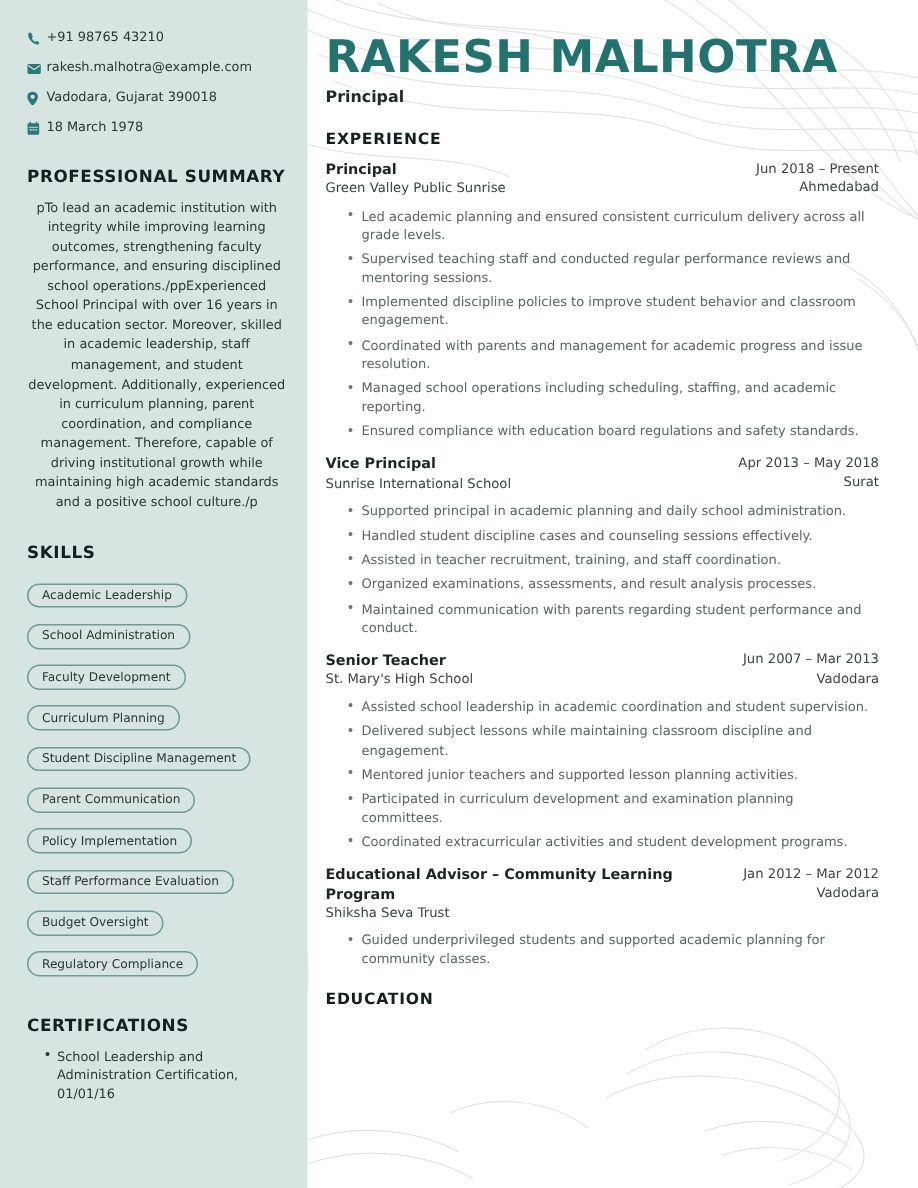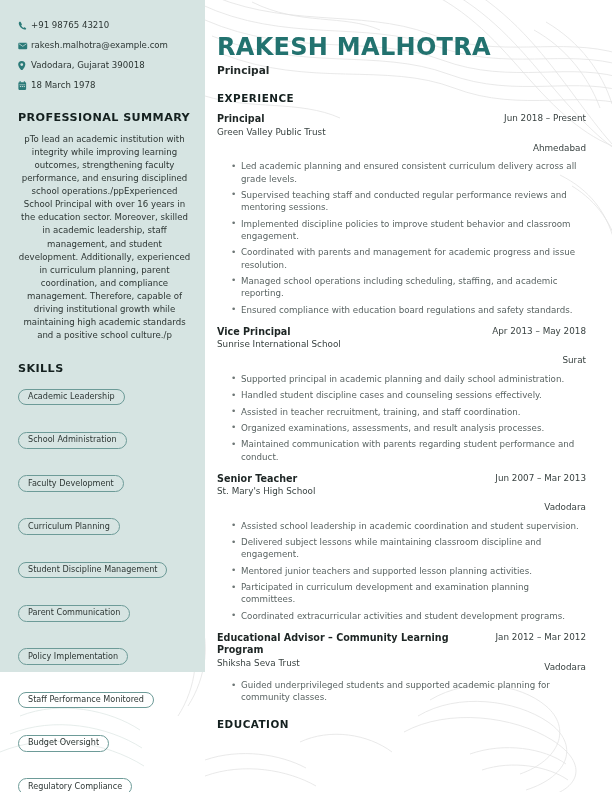--- a/index.html
+++ b/index.html
@@ -26,21 +26,21 @@
     left: 0; top: 0;
     width: 612px; height: 792px;
     pointer-events: none;
     z-index: 0;
   }
   
   .sidebar {
     position: absolute;
     left: 0; top: 0;
     width: 205px;
-    height: 672px;
+    height: 792px;
     background: #d6e4e2;
     z-index: 1;
     box-sizing: border-box;
     padding: 20px 14px 0 18px;
   }
   .contact-list { margin: 0; padding: 0; list-style: none; }
   .contact-row {
     display: flex;
     align-items: flex-start;
     margin-bottom: 9px;
@@ -75,21 +75,21 @@
     text-align: center;
   }
   .skills { margin: 0; padding: 0; list-style: none; }
   .skill-pill {
     display: inline-block;
     border: 1px solid #6d9b98;
     border-radius: 11px;
     padding: 2.5px 9px 3px 9px;
     font-size: 8.1px;
     color: #2d3634;
-    margin-bottom: 22px;
+    margin-bottom: 6px;
     background: transparent;
     line-height: 1.15;
     white-space: nowrap;
   }
   .cert-list {
     margin: 0;
     padding: 0 0 0 11px;
     list-style: none;
   }
   .cert-item {
@@ -112,26 +112,26 @@
   .main {
     position: absolute;
     left: 205px; top: 0;
     width: 407px;
     height: 792px;
     z-index: 2;
     box-sizing: border-box;
     padding: 22px 26px 0 12px;
   }
   .name {
-    font-size: 24px;
+    font-size: 30px;
     font-weight: bold;
     color: #22726f;
     letter-spacing: 0.3px;
     line-height: 1.1;
-    margin: 12px 0 4px 0;
+    margin: 0 0 4px 0;
   }
   .job-title {
     font-size: 10.6px;
     font-weight: bold;
     color: #222a29;
     margin: 0 0 16px 0;
   }
   .sec-head {
     font-size: 10.4px;
     font-weight: bold;
@@ -164,21 +164,21 @@
     font-size: 8.8px;
     color: #3a4342;
     line-height: 1.3;
     white-space: nowrap;
     padding-left: 36px;
   }
   .job-loc {
     font-size: 8.8px;
     color: #3a4342;
     line-height: 1.3;
-    margin-top: 18px;
+    margin-top: 1px;
     white-space: nowrap;
   }
   .bullets {
     margin: 6px 0 0 0;
     padding: 0 0 0 14px;
     list-style: none;
   }
   .bullets li {
     position: relative;
     font-size: 8.7px;
@@ -288,21 +288,21 @@
 
     <h2 class="side-head">SKILLS</h2>
     <div class="skills">
       <div><span class="skill-pill">Academic Leadership</span></div>
       <div><span class="skill-pill">School Administration</span></div>
       <div><span class="skill-pill">Faculty Development</span></div>
       <div><span class="skill-pill">Curriculum Planning</span></div>
       <div><span class="skill-pill">Student Discipline Management</span></div>
       <div><span class="skill-pill">Parent Communication</span></div>
       <div><span class="skill-pill">Policy Implementation</span></div>
-      <div><span class="skill-pill">Staff Performance Monitored</span></div>
+      <div><span class="skill-pill">Staff Performance Evaluation</span></div>
       <div><span class="skill-pill">Budget Oversight</span></div>
       <div><span class="skill-pill">Regulatory Compliance</span></div>
     </div>
 
     <h2 class="side-head">CERTIFICATIONS</h2>
     <ul class="cert-list">
       <li class="cert-item">School Leadership and Administration Certification, 01/01/16</li>
     </ul>
 
   </aside>
@@ -311,21 +311,21 @@
 
     <h1 class="name">RAKESH MALHOTRA</h1>
     <div class="job-title">Principal</div>
 
     <h2 class="sec-head">EXPERIENCE</h2>
 
     <div class="job">
       <div class="job-top">
         <div class="job-left">
           <div class="job-role">Principal</div>
-          <div class="job-org">Green Valley Public Trust</div>
+          <div class="job-org">Green Valley Public Sunrise</div>
         </div>
         <div class="job-right">
           <div class="job-dates">Jun 2018 – Present</div>
           <div class="job-loc">Ahmedabad</div>
         </div>
       </div>
       <ul class="bullets">
         <li>Led academic planning and ensured consistent curriculum delivery across all grade levels.</li>
         <li>Supervised teaching staff and conducted regular performance reviews and mentoring sessions.</li>
         <li>Implemented discipline policies to improve student behavior and classroom engagement.</li>

